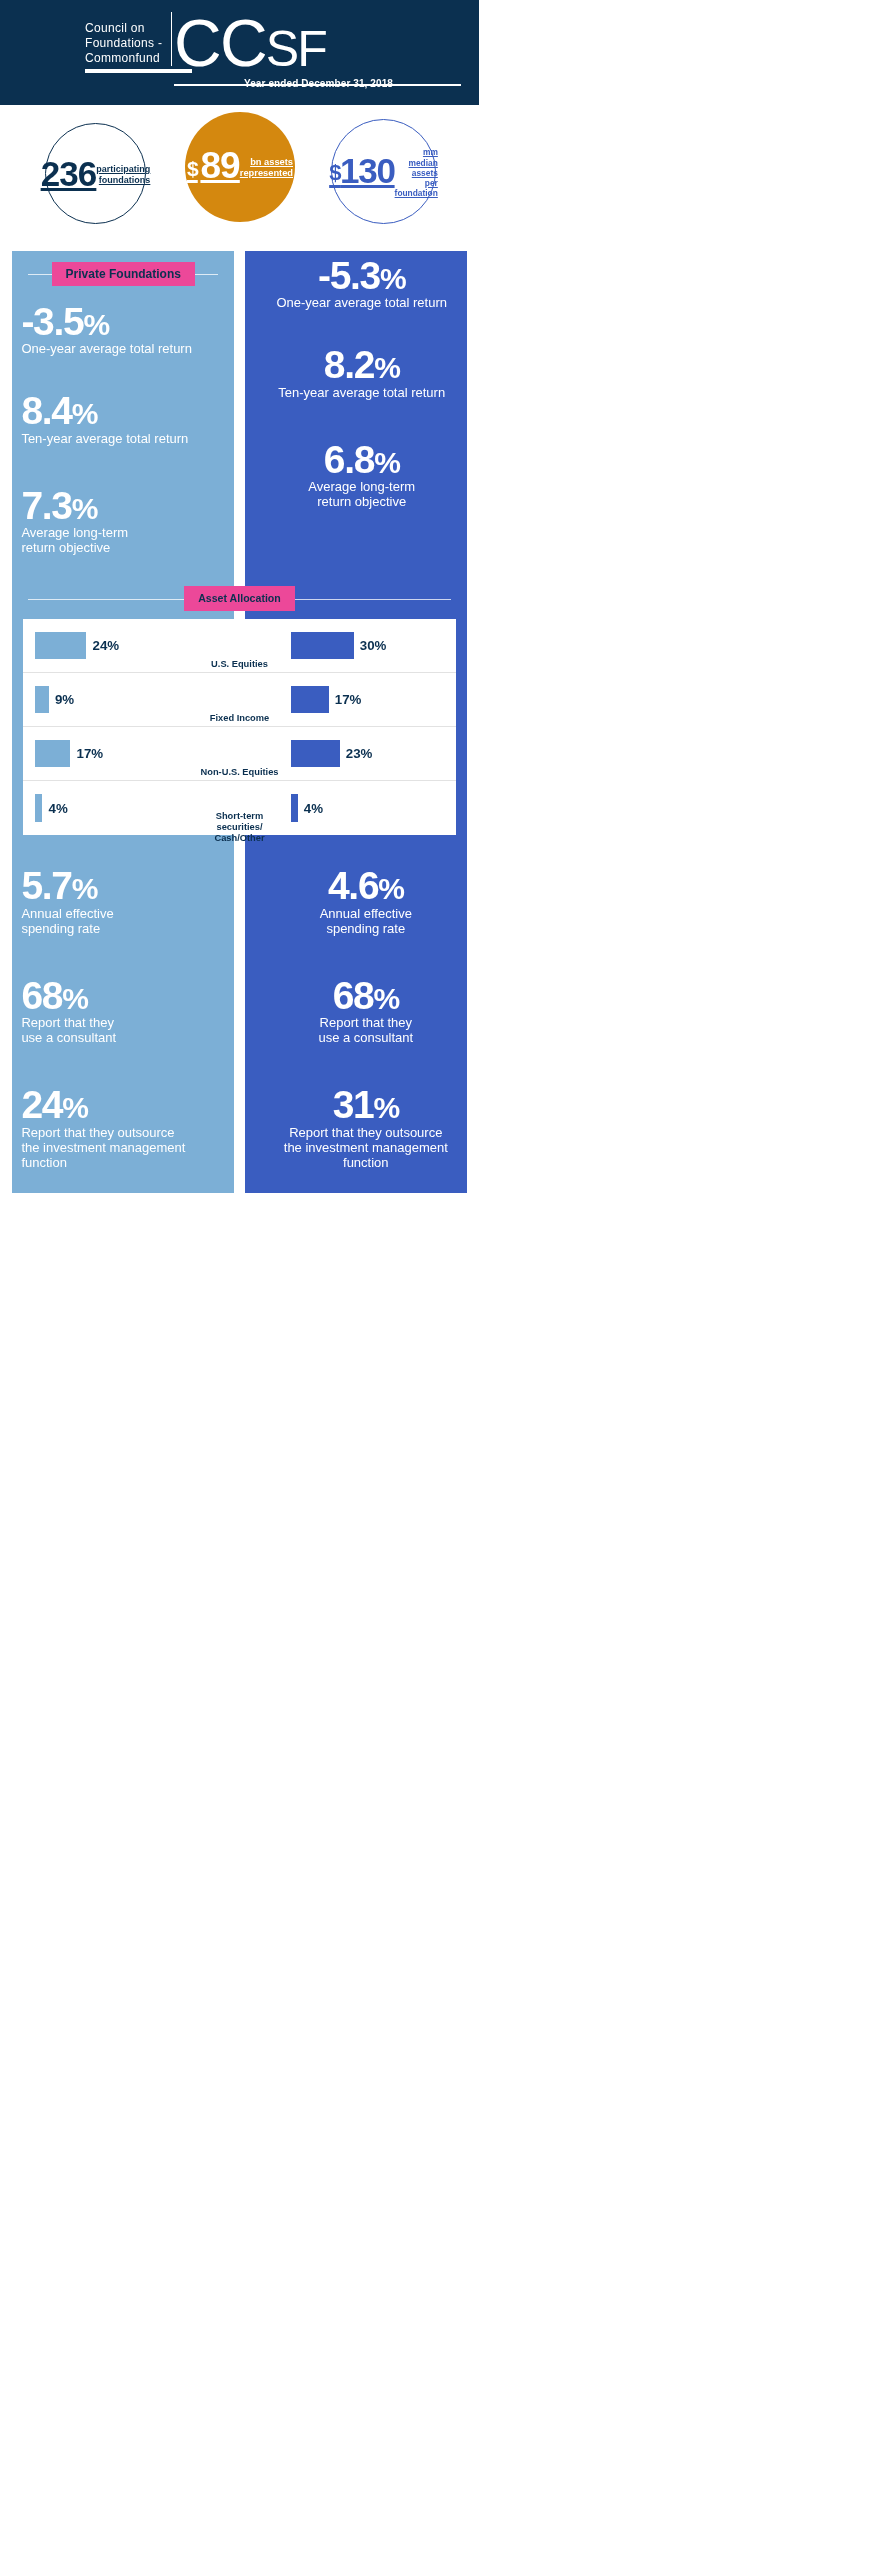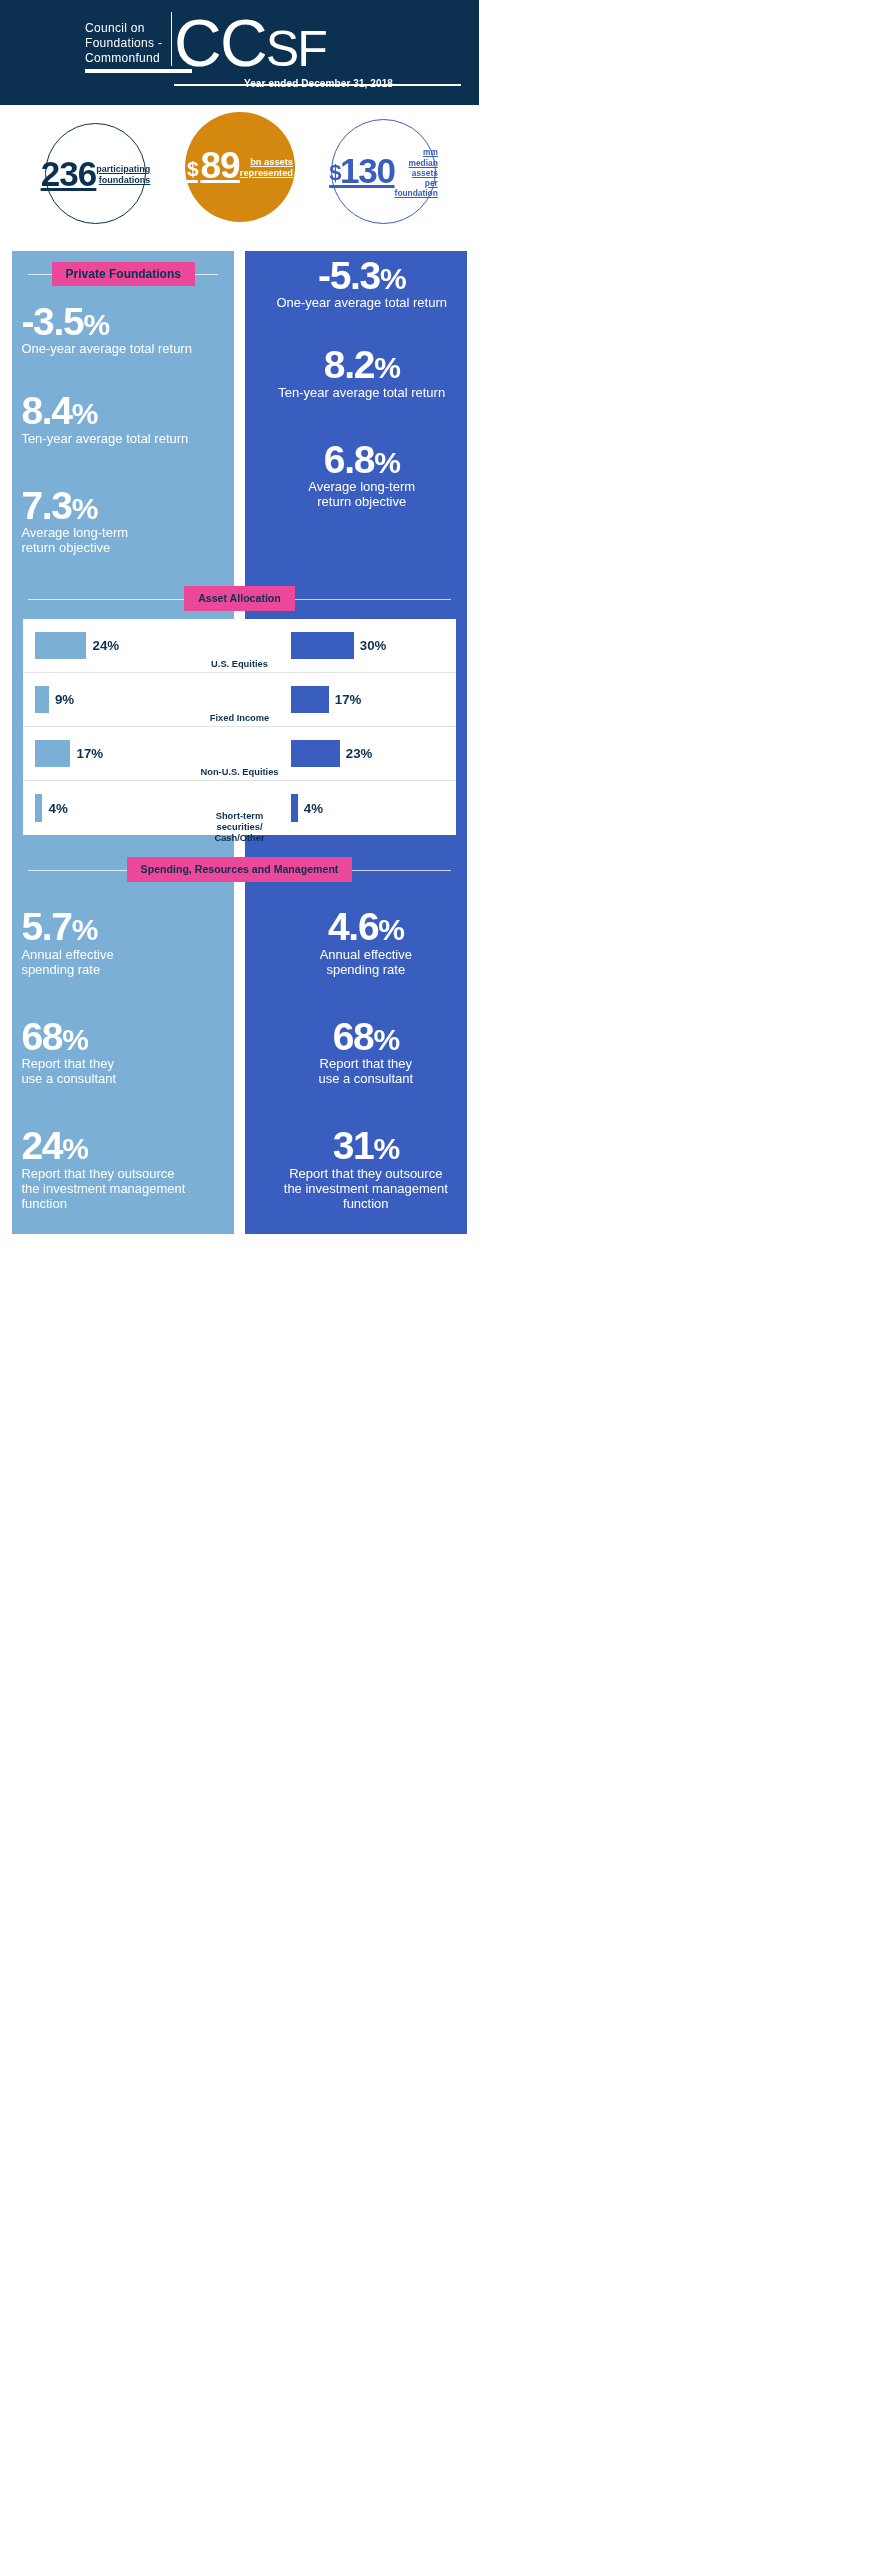--- a/index.html
+++ b/index.html
@@ -402,24 +402,20 @@
   </div>
 </div>
 
 <div style="position:relative;">
   <div class="cols" style="position:absolute; left:0; right:0; top:0; bottom:0; z-index:0;">
     <div class="col col-light"></div>
     <div class="col col-dark"></div>
   </div>
 
   <div style="position:relative; z-index:1;">
-    <div class="ribbon" style="height:41px;">
-      <div class="rule" style="left:28px; right:28px;"></div>
-      <div class="chip" style="font-size:10.6px;">Spending, Resources and Management</div>
-    </div>
 
     <div class="cols" style="padding:0 12.4px; gap:27px;">
       <div class="col" style="background:transparent;">
         <div style="height:16px;"></div>
         <div class="spend-stat a-left">
           <div class="stat-num"><span>5.7</span><span class="pct">%</span></div>
           <div class="stat-lbl">
             <div>Annual effective</div>
             <div>spending rate</div>
           </div>

